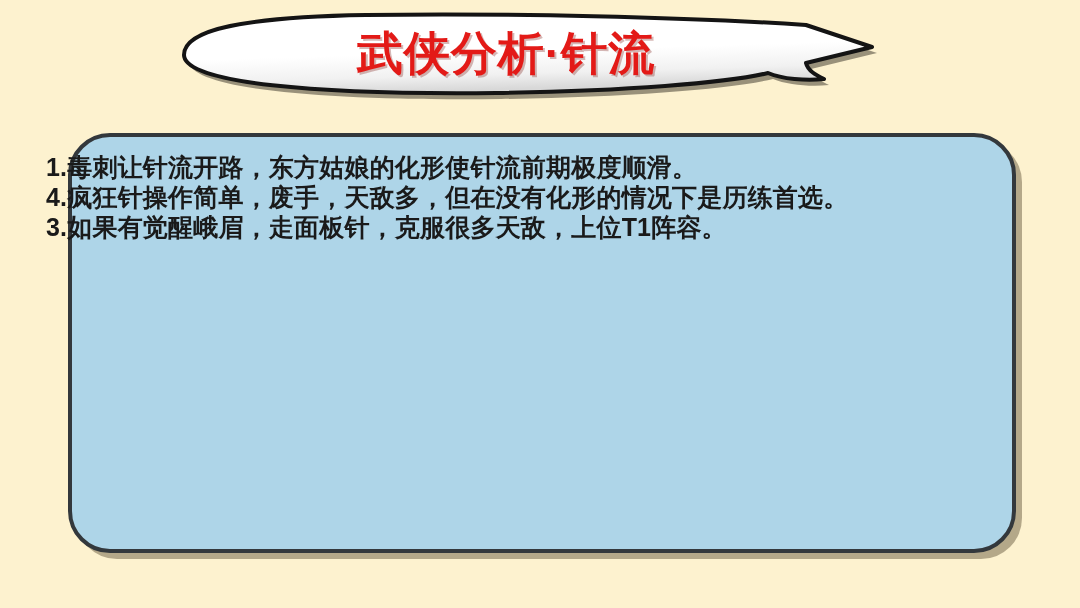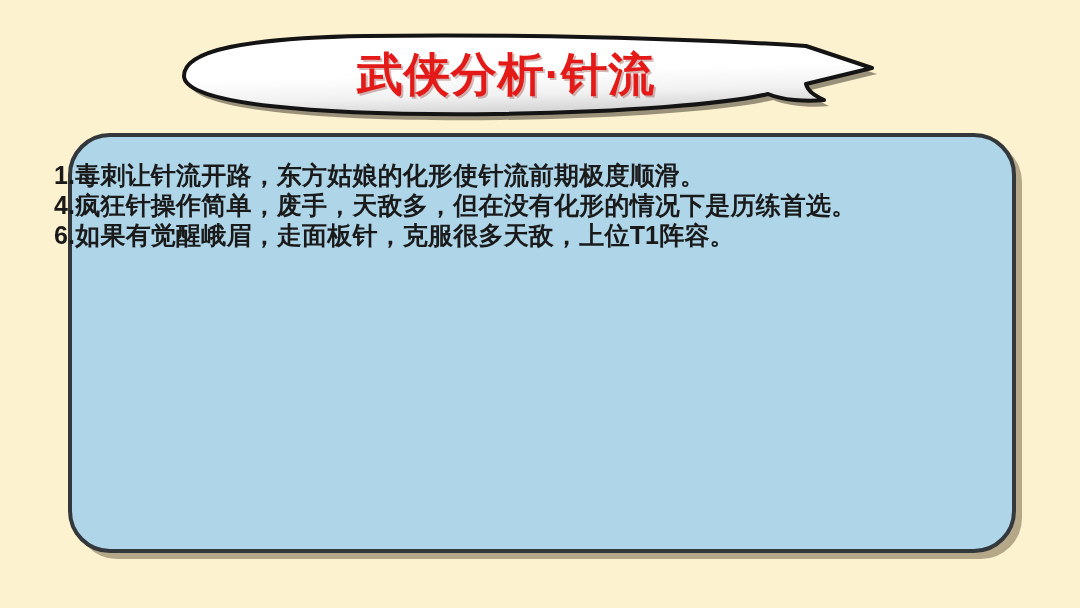--- a/index.html
+++ b/index.html
@@ -22,21 +22,21 @@
     top: 0;
     width: 1080px;
     height: 608px;
     background: #fdf2cf;
   }
 
   
   #title-banner {
     position: absolute;
     left: 166px;
-    top: 22px;
+    top: 1px;
     width: 716px;
     height: 104px;
     text-decoration: underline;
   }
   #title-banner svg {
     position: absolute;
     left: 0;
     top: 0;
     width: 716px;
     height: 104px;
@@ -74,21 +74,21 @@
     border-radius: 42px;
     box-sizing: border-box;
     box-shadow: 7px 7px 0 -1px rgba(120,108,80,0.55);
   }
 
   #body-list {
     position: absolute;
     left: 46px;
     top: 152px;
     width: 880px;
-    margin: 8px;
+    margin: 0;
     padding: 0;
     list-style: none;
   }
   #body-list li {
     font-size: 25px;
     font-weight: bold;
     color: #1a1a1a;
     line-height: 30px;
     white-space: nowrap;
     letter-spacing: 0.2px;
@@ -131,16 +131,16 @@
                C 150,94 18,82 18,54 Z" fill="url(#bannerGrad)" stroke="#141414" stroke-width="4" stroke-linejoin="round"></path>
     </svg>
     <div id="title-text">武侠分析·针流</div>
   </div>
 
   <div id="content-panel"></div>
 
   <ul id="body-list">
     <li>1.毒刺让针流开路，东方姑娘的化形使针流前期极度顺滑。</li>
     <li>4.疯狂针操作简单，废手，天敌多，但在没有化形的情况下是历练首选。</li>
-    <li>6.如果有觉醒峨眉，走面板针，克服很多天敌，上位T1阵容。</li>
+    <li>3.如果有觉醒峨眉，走面板针，克服很多天敌，上位T1阵容。</li>
   </ul>
 
 </div>
 
 </body></html>

